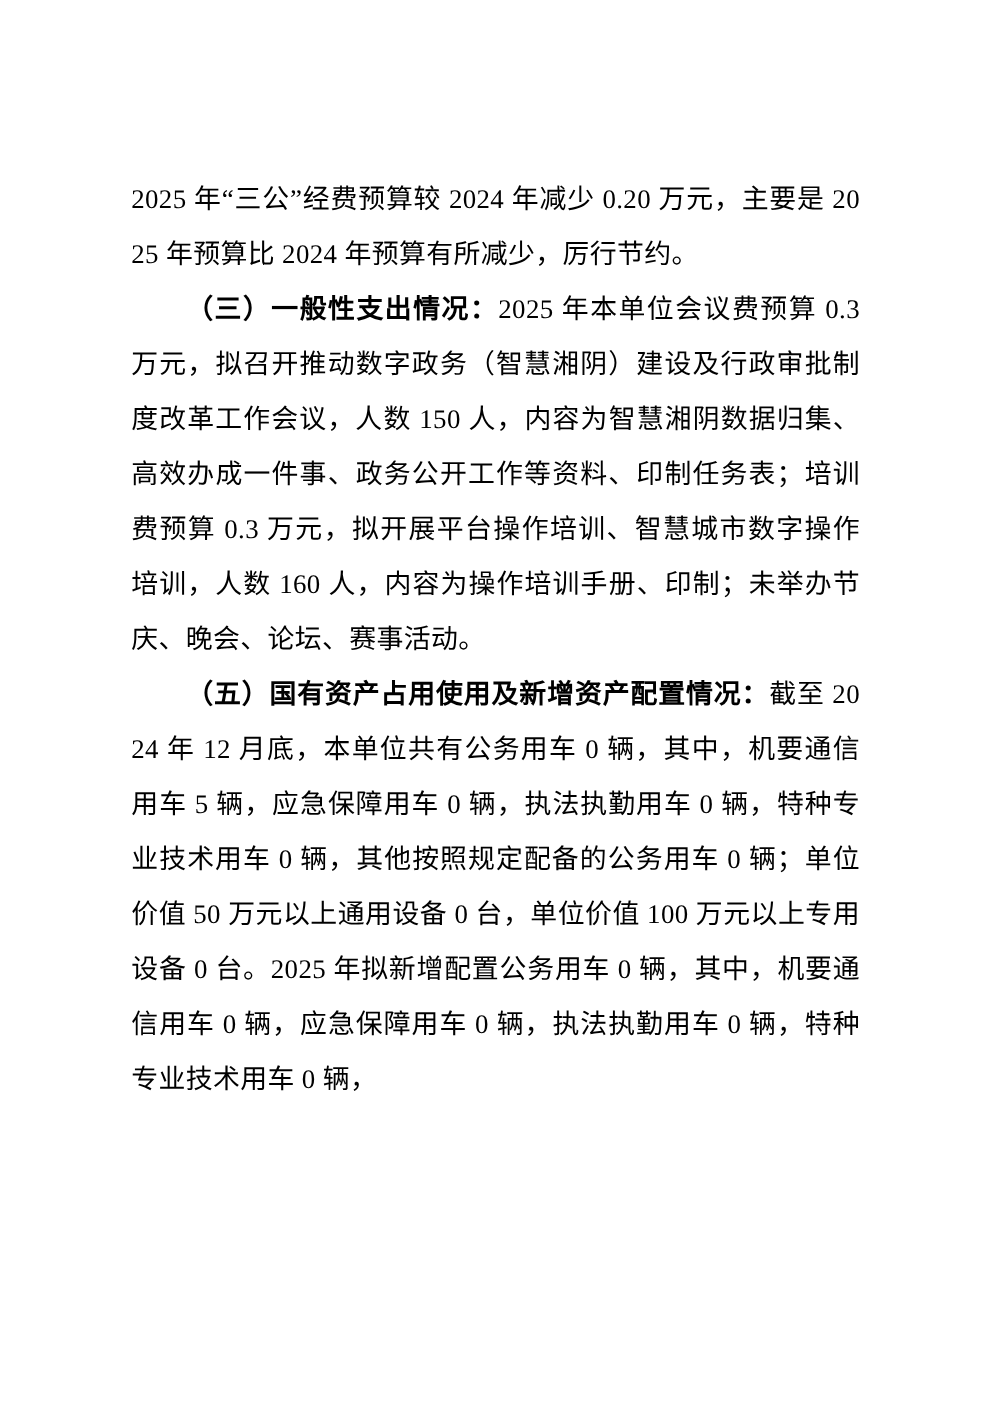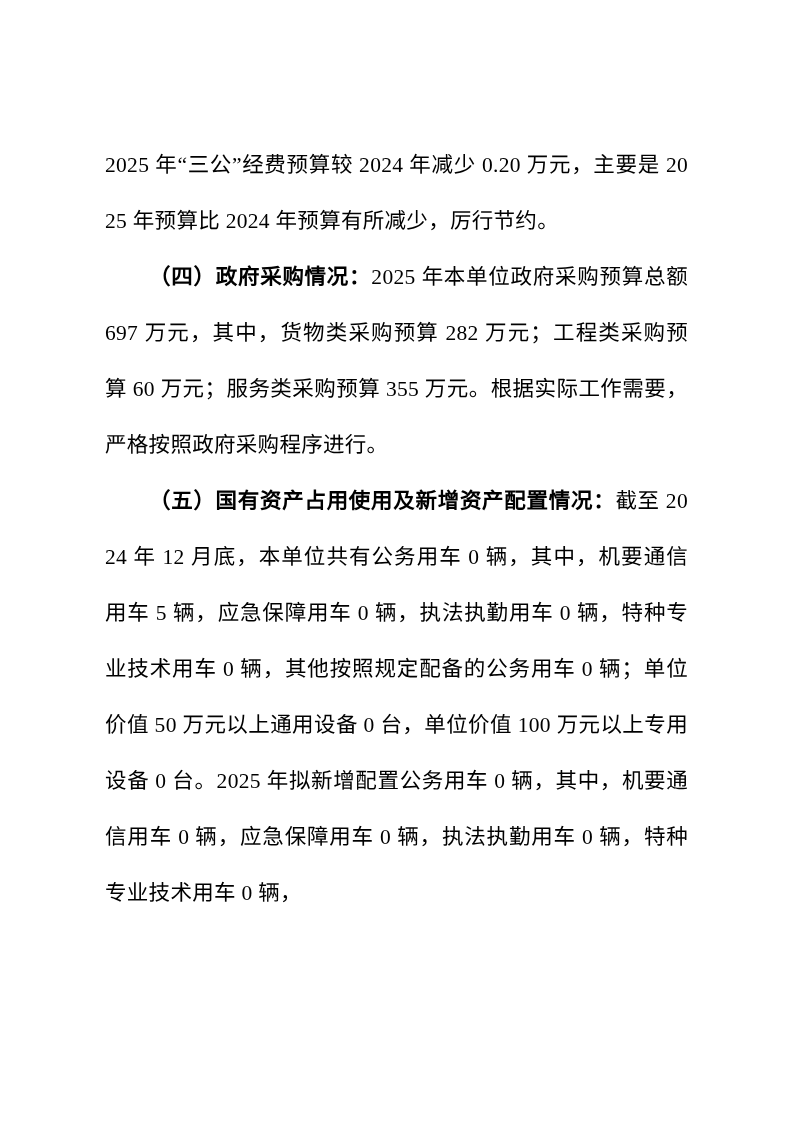--- a/index.html
+++ b/index.html
@@ -19,40 +19,40 @@
   .doc-body {
     position: absolute;
     top: 137px;
     left: 105px;
     width: 583px;
   }
   .para {
     margin: 0;
     padding: 0;
     font-size: 21.5px;
-    line-height: 56px;
+    line-height: 44px;
     text-align: justify;
     text-justify: inter-ideograph;
     letter-spacing: 0.3px;
     word-break: break-all;
   }
   .para.indent {
     text-indent: 44px;
   }
   .para .lead {
     font-weight: bold;
   }
 </style>
 </head>
 <body>
 
 <div class="page">
   <div class="doc-body">
 
     <p class="para"><span class="lead"></span><span>2025 年“三公”经费预算较 2024 年减少 0.20 万元，主要是 2025 年预算比 2024 年预算有所减少，厉行节约。</span></p>
 
+    <p class="para indent"><span class="lead">（三）一般性支出情况：</span><span>2025 年本单位会议费预算 0.3 万元，拟召开推动数字政务（智慧湘阴）建设及行政审批制度改革工作会议，人数 150 人，内容为智慧湘阴数据归集、高效办成一件事、政务公开工作等资料、印制任务表；培训费预算 0.3 万元，拟开展平台操作培训、智慧城市数字操作培训，人数 160 人，内容为操作培训手册、印制；未举办节庆、晚会、论坛、赛事活动。</span></p>
 
-    <p class="para indent"><span class="lead">（四）政府采购情况：</span><span>2025 年本单位政府采购预算总额 697 万元，其中，货物类采购预算 282 万元；工程类采购预算 60 万元；服务类采购预算 355 万元。根据实际工作需要，严格按照政府采购程序进行。</span></p>
 
     <p class="para indent"><span class="lead">（五）国有资产占用使用及新增资产配置情况：</span><span>截至 2024 年 12 月底，本单位共有公务用车 0 辆，其中，机要通信用车 5 辆，应急保障用车 0 辆，执法执勤用车 0 辆，特种专业技术用车 0 辆，其他按照规定配备的公务用车 0 辆；单位价值 50 万元以上通用设备 0 台，单位价值 100 万元以上专用设备 0 台。2025 年拟新增配置公务用车 0 辆，其中，机要通信用车 0 辆，应急保障用车 0 辆，执法执勤用车 0 辆，特种专业技术用车 0 辆，</span></p>
 
   </div>
 </div>
 
 </body></html>

